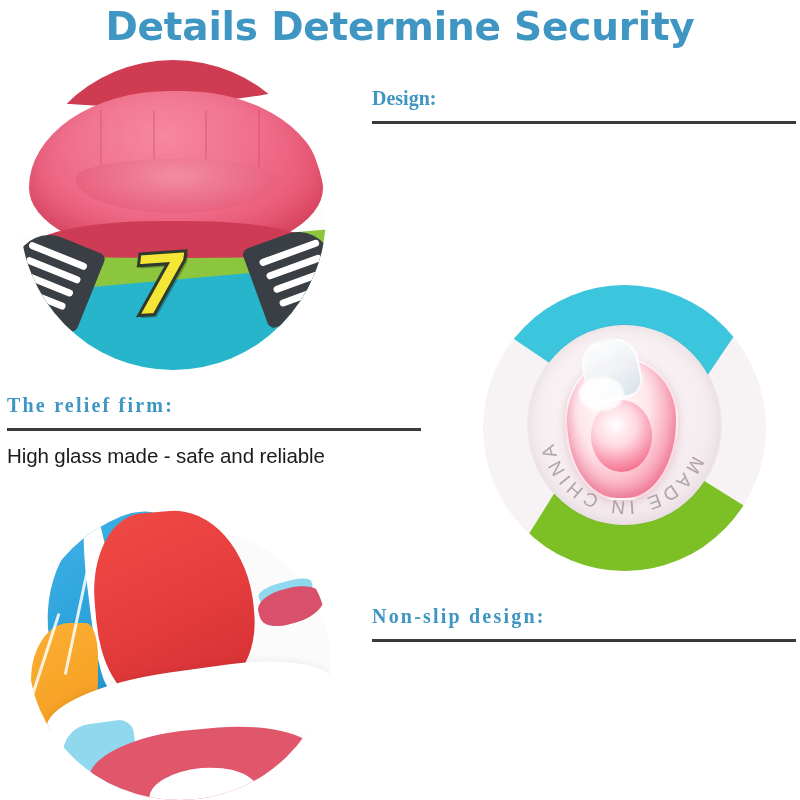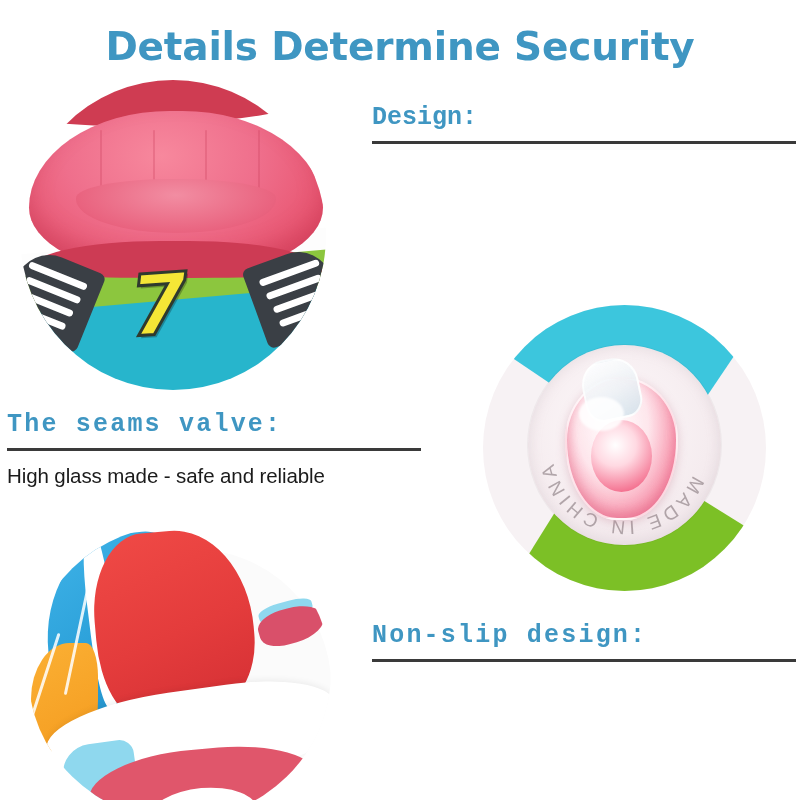--- a/index.html
+++ b/index.html
@@ -11,21 +11,20 @@
     background: #ffffff;
     font-family: "Liberation Sans", sans-serif;
     overflow: hidden;
   }
 
   .page {
     position: relative;
     width: 800px;
     height: 672px;
     background: #ffffff;
-    margin-top: 20px;
   }
 
   
   .page-title {
     position: absolute;
     top: 2px;
     left: 0;
     width: 800px;
     text-align: center;
     font-family: "DejaVu Sans", sans-serif;
@@ -34,23 +33,23 @@
     letter-spacing: -0.2px;
     color: #3f96c2;
     line-height: 50px;
     white-space: nowrap;
   }
 
   
   .text-block { position: absolute; }
 
   .block-heading {
-    font-family: Liberation Mono, monospace;
+    font-family: Liberation Serif, serif;
     font-weight: bold;
-    font-size: 25px;
+    font-size: 20px;
     color: #3f96c2;
     line-height: 30px;
     white-space: nowrap;
   }
   .block-heading.spaced { letter-spacing: 2.2px; }
 
   .block-rule {
     height: 3px;
     background: #3a3a3a;
     margin-top: 8px;
@@ -382,21 +381,21 @@
       </div>
       <div class="valve-body">
         <div class="valve-core"></div>
         <div class="valve-cap"></div>
       </div>
       <div class="valve-highlight"></div>
     </div>
   </div>
 
   <div class="text-block" id="block-valve">
-    <div class="block-heading spaced">The seams valve:</div>
+    <div class="block-heading spaced">The relief firm:</div>
     <div class="block-rule"></div>
     <div class="block-body">High glass made - safe and reliable</div>
   </div>
 
   <div class="photo" id="photo-seam">
     <div class="seam-scene">
       <div class="seam-white-base"></div>
       <div class="seam-panel-blue"></div>
       <div class="seam-panel-red-edge"></div>
       <div class="seam-panel-red"></div>

